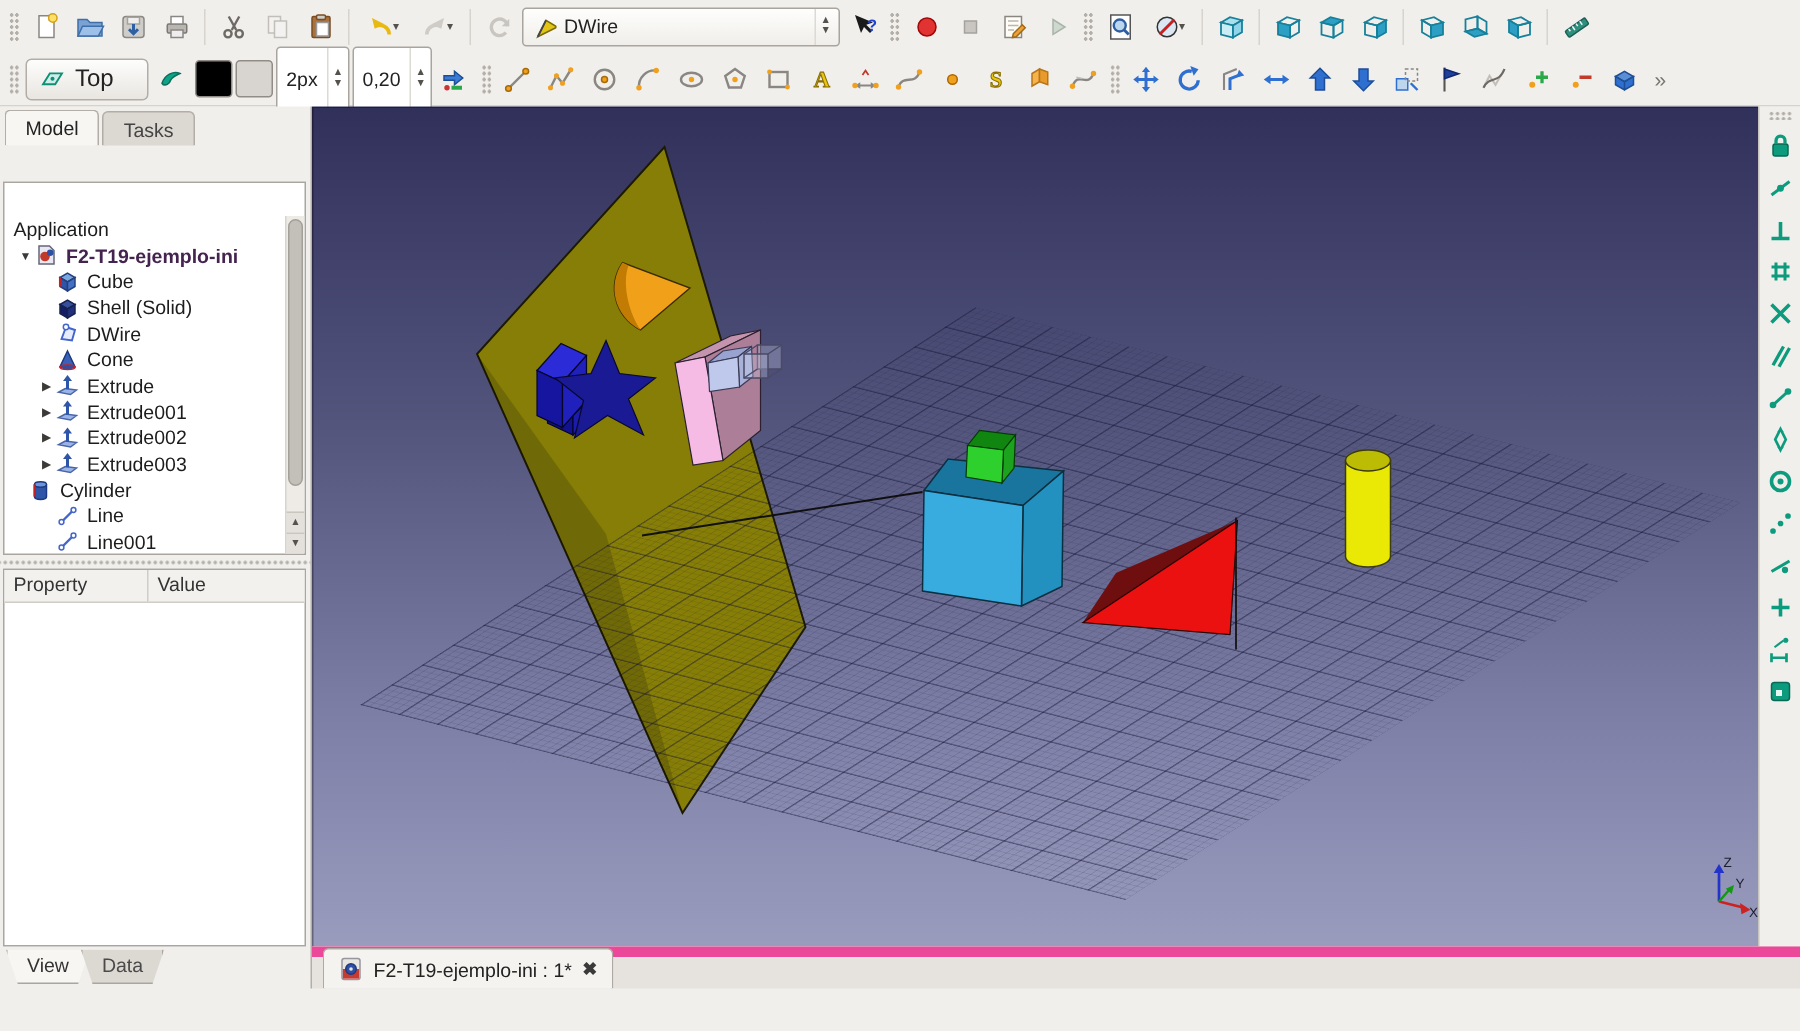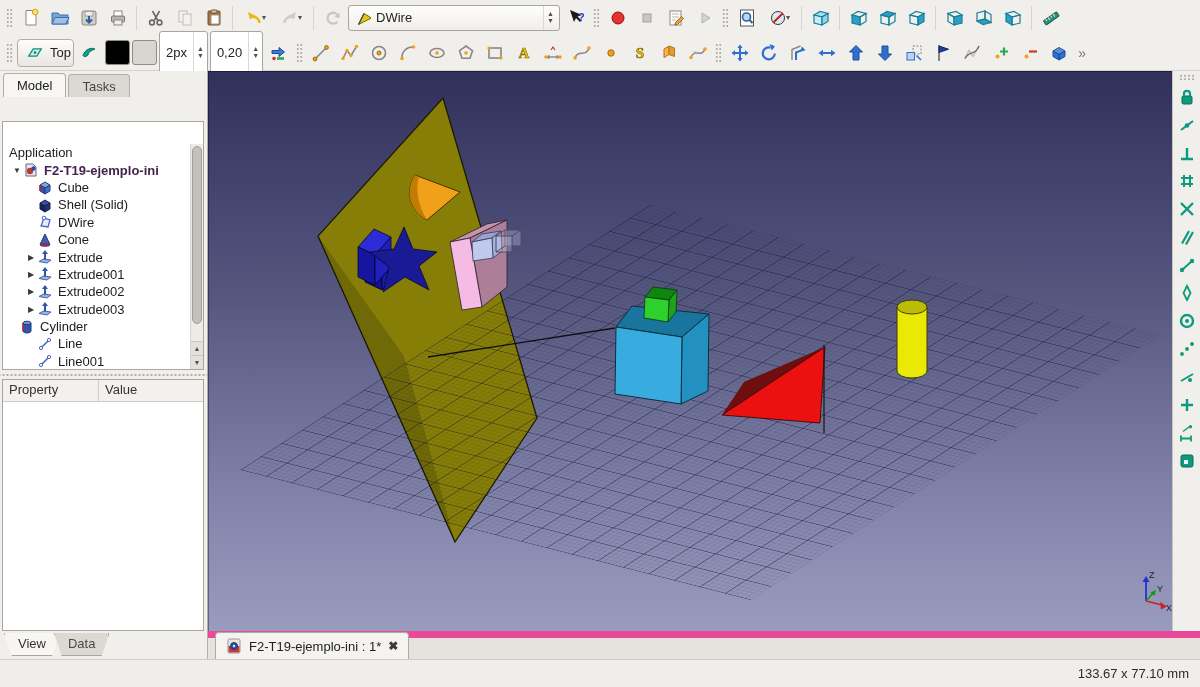--- a/index.html
+++ b/index.html
@@ -10,21 +10,21 @@
   .tb1{top:0;height:35px}
   .tb2{top:35px;height:36px;border-bottom:1px solid #d6d2cc}
   .tbtn{width:27px;height:27px;display:flex;align-items:center;justify-content:center;border:1px solid transparent;border-radius:3px;background:transparent;flex:0 0 auto}
   .tgrip{width:7px;height:20px;margin:0 2px;background:radial-gradient(circle,#b3afa8 1.1px,transparent 1.3px) 0 0/3.5px 4px;flex:0 0 auto}
   .tsep{width:1px;height:24px;background:#d7d3cd;margin:0 3px;flex:0 0 auto}
   .caret{font-size:8px;color:#55524d;margin-left:-2px}
   .combo{display:flex;align-items:center;gap:5px;height:26px;width:212px;padding:0 2px 0 6px;border:1px solid #a9a59e;border-radius:3px;background:linear-gradient(#fefefd,#f0eeea);font-size:13px;color:#222}
   .combo .cval{flex:1}
   .spincol{display:flex;flex-direction:column;gap:1px;padding:0 3px;border-left:1px solid #ddd9d3;height:100%;justify-content:center}
   .spincol b{font-size:7px;line-height:6px;color:#55524d;font-weight:normal}
-  .labeled{display:flex;align-items:center;gap:6px;height:28px;padding:0 2px 0 8px;border:1px solid #b2aea7;border-radius:4px;background:linear-gradient(#fdfdfc,#e9e6e1);font-size:13px;color:#222}
+  .labeled{display:flex;align-items:center;gap:6px;height:28px;padding:0 22px 0 8px;border:1px solid #b2aea7;border-radius:4px;background:linear-gradient(#fdfdfc,#e9e6e1);font-size:16px;color:#222}
   .swatch{width:25px;height:25px;border:1px solid #918d86;border-radius:3px}
   .spin{display:flex;align-items:center;height:43px;border:1px solid #a9a59e;border-radius:3px;background:#fff;font-size:13px;color:#222}
   .spin .val{padding:0 6px}
   .overflow{font-size:14px;color:#7a766f;padding:0 4px}
   
   .combo-view{position:absolute;left:0;top:71px;width:208px;height:588px;background:#f1efec;border-right:1px solid #b3afa8}
   .cv-title{height:24px;display:flex;align-items:center;justify-content:space-between;padding:0 6px;font-size:13px;color:#3c3a36}
   .cv-btns{display:flex;gap:3px}
   .cv-winbtn{width:15px;height:15px;border:1px solid #96928b;border-radius:2px;background:#f6f5f2;display:flex;align-items:center;justify-content:center}
   .cv-tabs{display:flex;padding-left:3px;height:26px;align-items:flex-end}
@@ -796,17 +796,14 @@
           <rect x="2" y="1" width="12" height="14" rx="1.5" fill="#e8e6e0" stroke="#99959d"></rect>
           <path d="M2.6 8h10.8v6.4H2.6z" fill="#c8392f"></path>
           <circle cx="8" cy="8" r="3.5" fill="#2e4fa3" stroke="#1d3a80"></circle>
           <circle cx="8" cy="8" r="1.2" fill="#e8e6e0"></circle>
         </svg>
       <span>F2-T19-ejemplo-ini : 1*</span>
       <span class="mdi-close">✖</span>
     </div>
   </div>
 
-  <div class="statusbar">
-    <span>133.67 x 77.10 mm</span>
-  </div>
 
 </div>
 
 </body></html>

